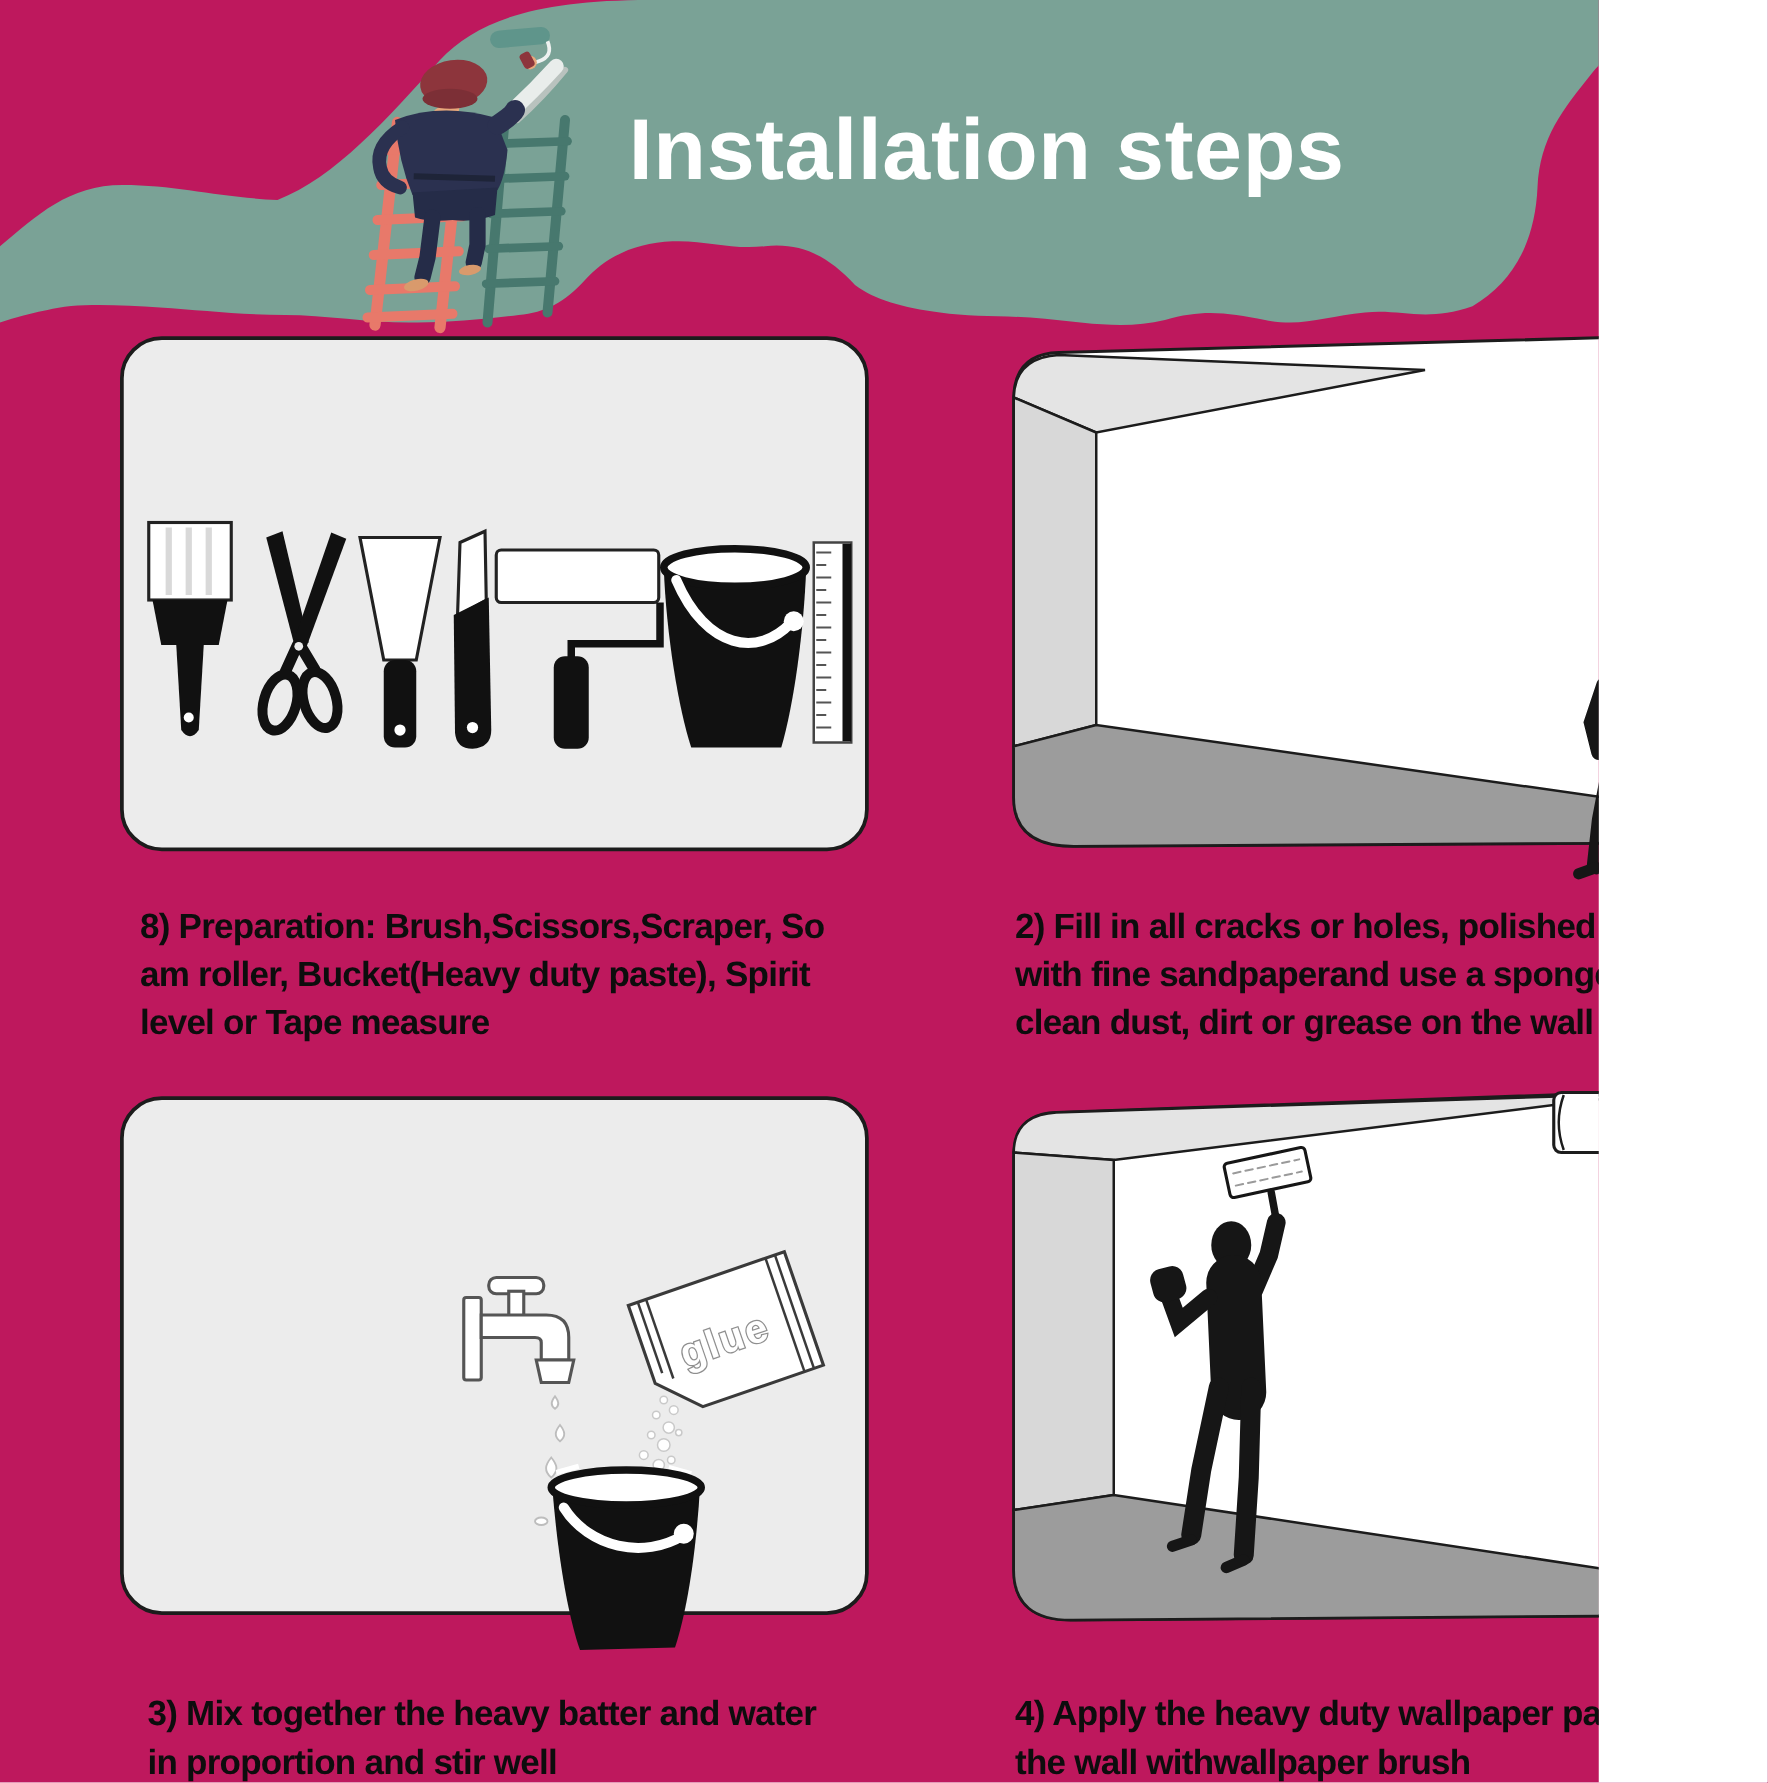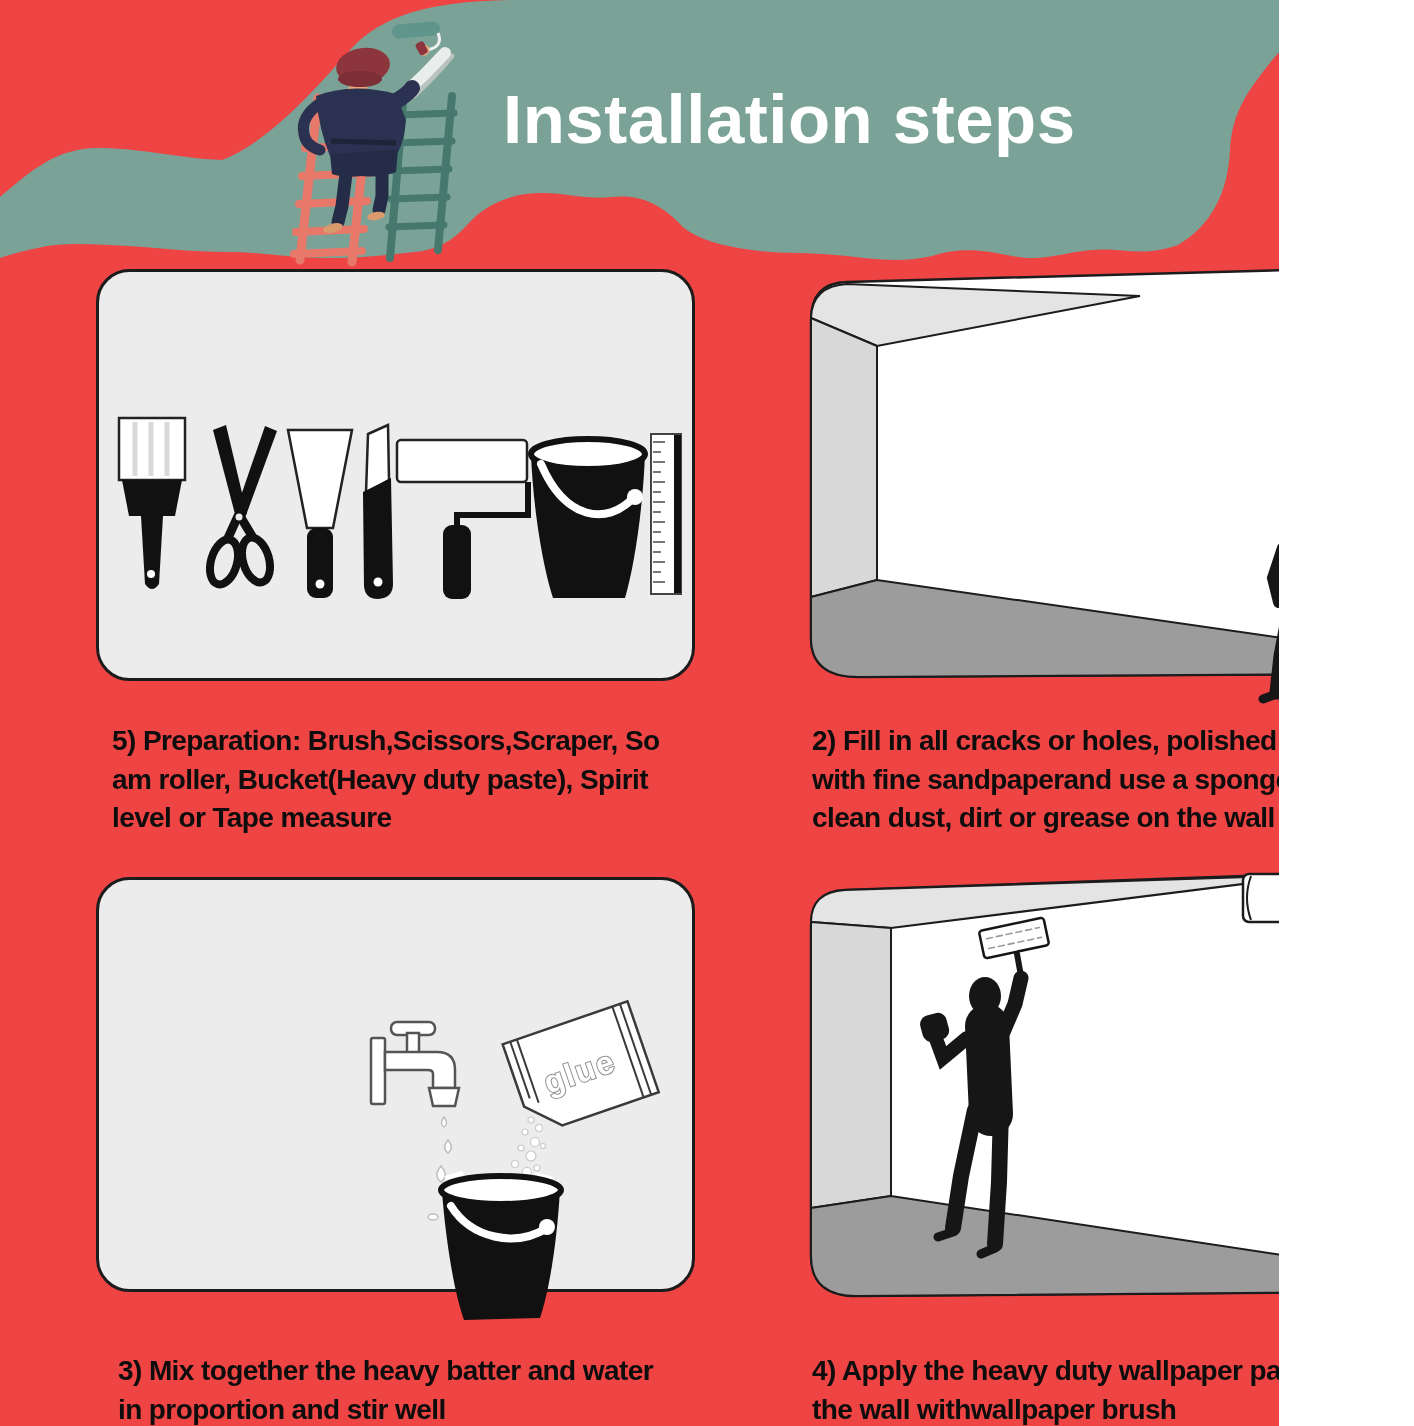--- a/index.html
+++ b/index.html
@@ -1,18 +1,18 @@
 <!DOCTYPE html>
 <html><head>
 <meta charset="utf-8">
 <style>
   html,body { margin:0; padding:0; background:#ffffff; }
   .stage {
     position:relative; width:1279px; height:1426px;
-    background:#ef4444; overflow:hidden;
+    background:#be185d; overflow:hidden;
     font-family:"Liberation Sans", sans-serif;
   }
   .abs { position:absolute; }
   .title {
     position:absolute; left:503px; top:80px;
     font-size:69px; font-weight:bold; color:#ffffff;
     letter-spacing:0.5px; white-space:nowrap;
   }
   .caption {
     position:absolute; width:620px;
@@ -201,21 +201,21 @@
   </svg>
 
   <svg class="abs" style="left:1335px;top:225px" width="85" height="255" viewBox="0 0 85 255">
     <line x1="46" y1="172" x2="46" y2="248" stroke="#555" stroke-width="2"></line>
     <path d="M 17,18 Q 45,12 74,20 L 53,96 L 38,95 Z" fill="#ffffff" stroke="#1c1c1c" stroke-width="2.5"></path>
     <polygon points="38,95 53,96 55,106 36,105" fill="#ffffff" stroke="#1c1c1c" stroke-width="2"></polygon>
     <rect x="34" y="105" width="23" height="68" rx="9" fill="#161616"></rect>
     <circle cx="45.5" cy="158" r="4.5" fill="#ffffff"></circle>
   </svg>
 
-  <div class="caption" style="left:112px;top:722px">5)  Preparation: Brush,Scissors,Scraper, So
+  <div class="caption" style="left:112px;top:722px">8)  Preparation: Brush,Scissors,Scraper, So
 am roller, Bucket(Heavy duty paste), Spirit
 level or Tape measure</div>
 
   <div class="caption" style="left:812px;top:722px">2)  Fill in all cracks or holes, polished wall
 with fine  sandpaperand use a sponge to
 clean dust, dirt or grease on the wall</div>
 
   <svg class="abs" style="left:95px;top:876px" width="602" height="475" viewBox="0 0 602 475">
     <rect x="2.5" y="2.5" width="596" height="412" rx="32" fill="#ececec" stroke="#1c1c1c" stroke-width="3"></rect>
 

